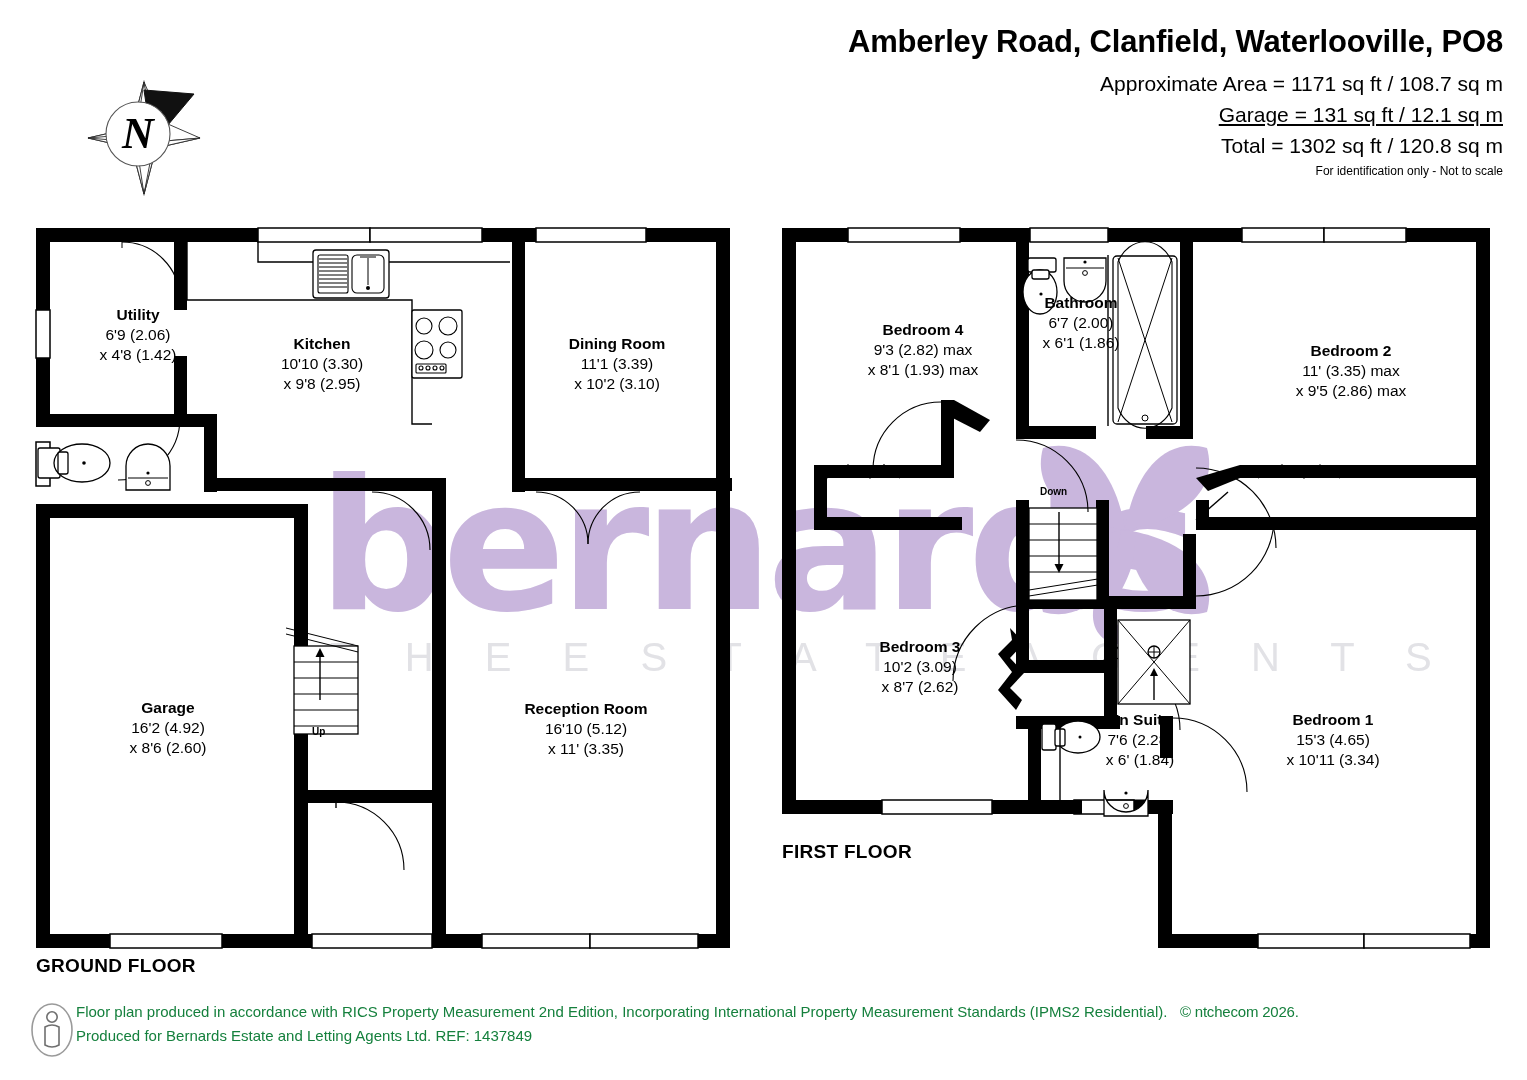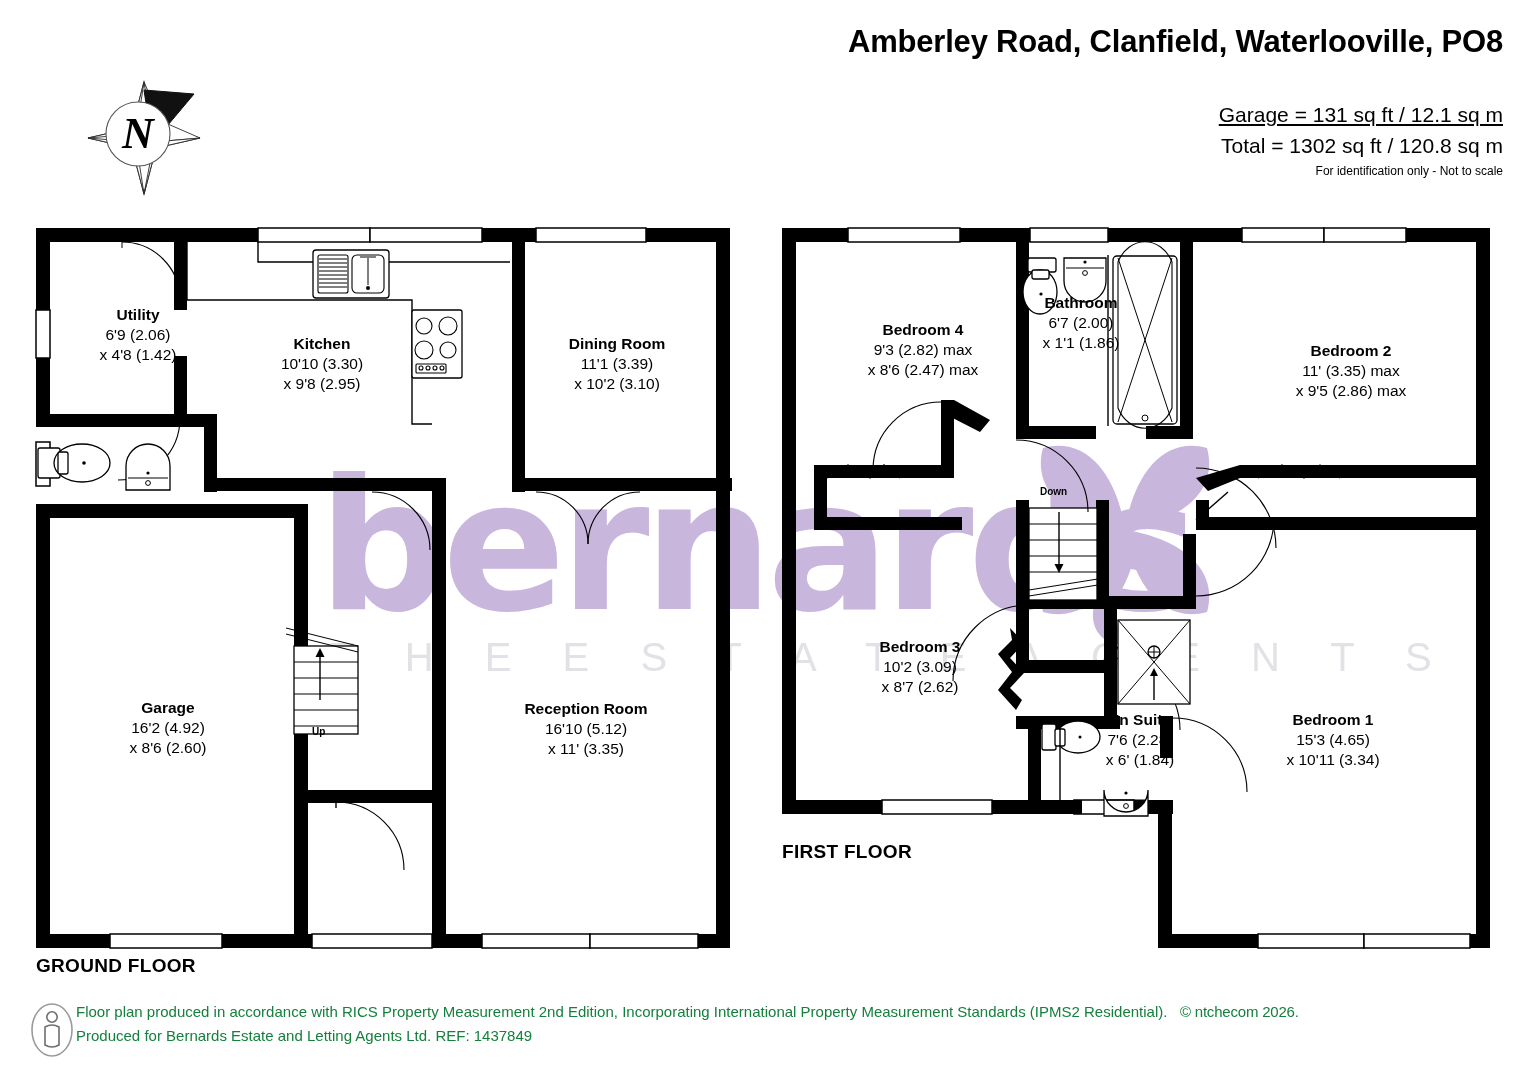--- a/index.html
+++ b/index.html
@@ -166,20 +166,21 @@
   }
   #footer-text span { display: inline; }
   .fline { display: block; white-space: nowrap; }
   .copyright-mark { letter-spacing: -0.2px; }
 </style>
 </head>
 <body>
 
 <div id="header">
   <div id="plan-title">Amberley Road, Clanfield, Waterlooville, PO8</div>
+  <div class="area-line" id="area-1">Approximate Area = 1171 sq ft / 108.7 sq m</div>
   <div class="area-line" id="area-2">Garage = 131 sq ft / 12.1 sq m</div>
   <div class="area-line" id="area-3">Total = 1302 sq ft / 120.8 sq m</div>
   <div id="disclaimer-top">For identification only - Not to scale</div>
 </div>
 
 <div id="compass">
   <svg width="124" height="128" viewBox="0 0 124 128">
 
     <polygon points="62,10 74,56 118,66 74,76 62,122 50,76 6,66 50,56" fill="#ffffff" stroke="#2b2b2b" stroke-width="1.1"></polygon>
 
@@ -502,27 +503,27 @@
   <span class="rdim">x 11' (3.35)</span>
 </div>
 
 <div class="small-label" style="left:312px; top:726px;">Up</div>
 
 <div class="floor-label" style="left:36px; top:955px;">GROUND FLOOR</div>
 
 <div class="room-label" style="left:838px; top:320px; width:170px;">
   <span class="rname">Bedroom 4</span>
   <span class="rdim">9'3 (2.82) max</span>
-  <span class="rdim">x 8'6 (2.47) max</span>
+  <span class="rdim">x 8'1 (1.93) max</span>
 </div>
 
 <div class="room-label" style="left:1014px; top:293px; width:134px;">
   <span class="rname">Bathroom</span>
   <span class="rdim">6'7 (2.00)</span>
-  <span class="rdim">x 1'1 (1.86)</span>
+  <span class="rdim">x 6'1 (1.86)</span>
 </div>
 
 <div class="room-label" style="left:1268px; top:341px; width:166px;">
   <span class="rname">Bedroom 2</span>
   <span class="rdim">11' (3.35) max</span>
   <span class="rdim">x 9'5 (2.86) max</span>
 </div>
 
 <div class="room-label" style="left:840px; top:637px; width:160px;">
   <span class="rname">Bedroom 3</span>

